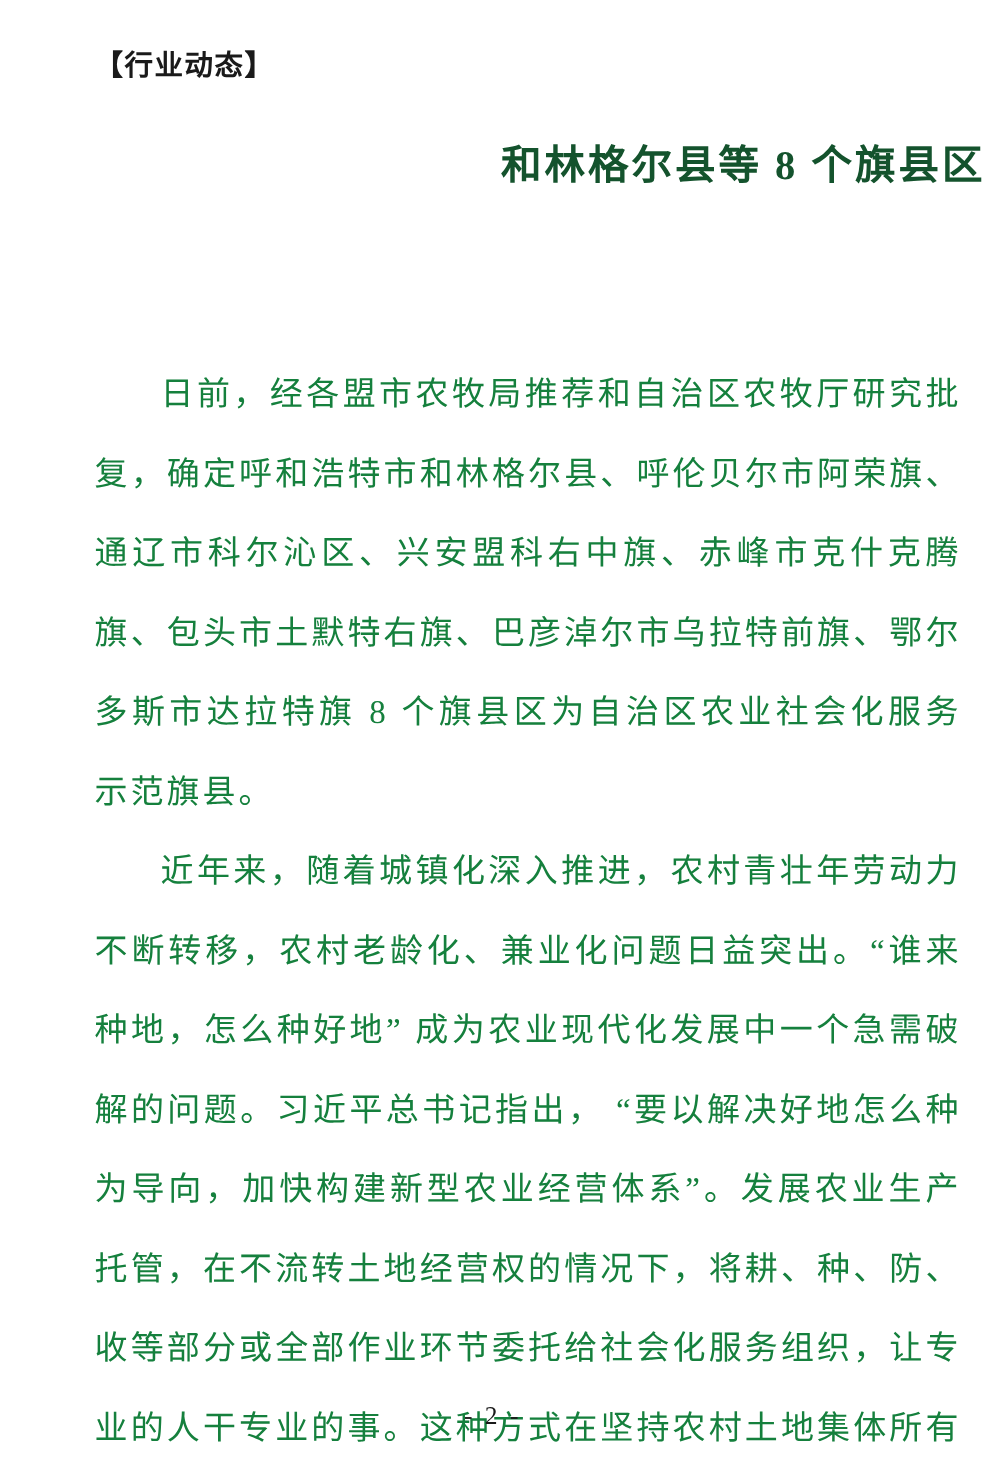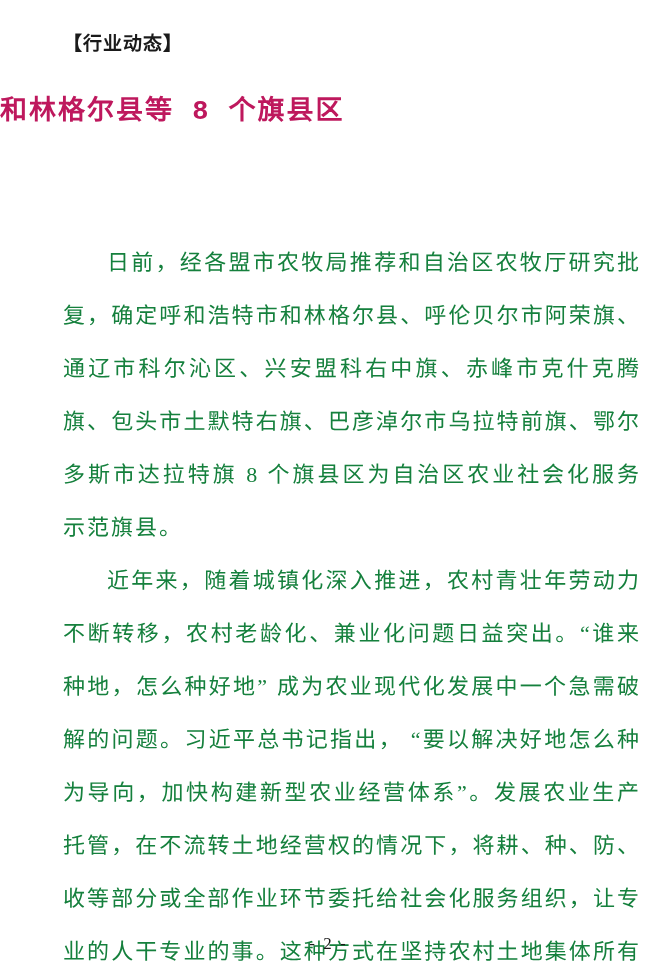--- a/index.html
+++ b/index.html
@@ -24,26 +24,26 @@
     font-weight: 600;
     font-size: 19px;
     letter-spacing: 1px;
     color: #1a1a1a;
     white-space: nowrap;
   }
   .doc-title {
     position: absolute;
     left: 0;
     width: 100%;
-    text-align: left;
-    font-family: Liberation Mono, monospace;
+    text-align: right;
+    font-family: Liberation Serif, serif;
     font-weight: bold;
     font-size: 27px;
     letter-spacing: 2px;
-    color: #be185d;
+    color: #14532d;
     white-space: nowrap;
   }
   .doc-title.line1 { top: 88px; }
   .doc-title.line2 { top: 164px; }
   .doc-body {
     position: absolute;
     left: 63px;
     top: 236px;
     width: 578px;
     font-family: "Liberation Serif", serif;

